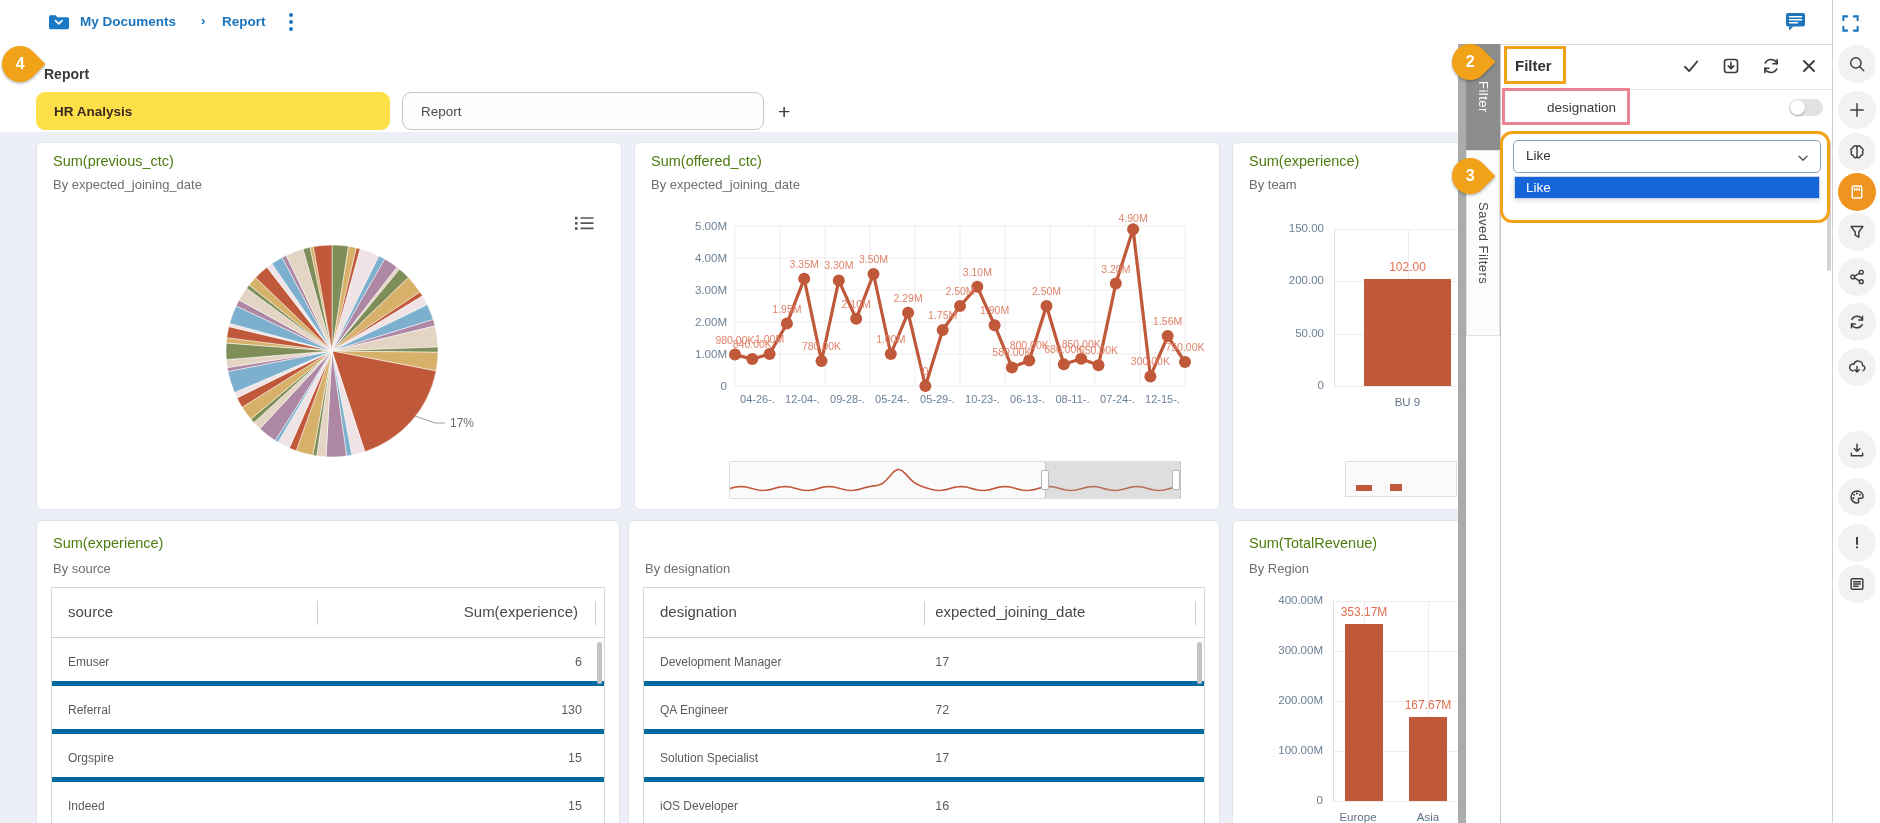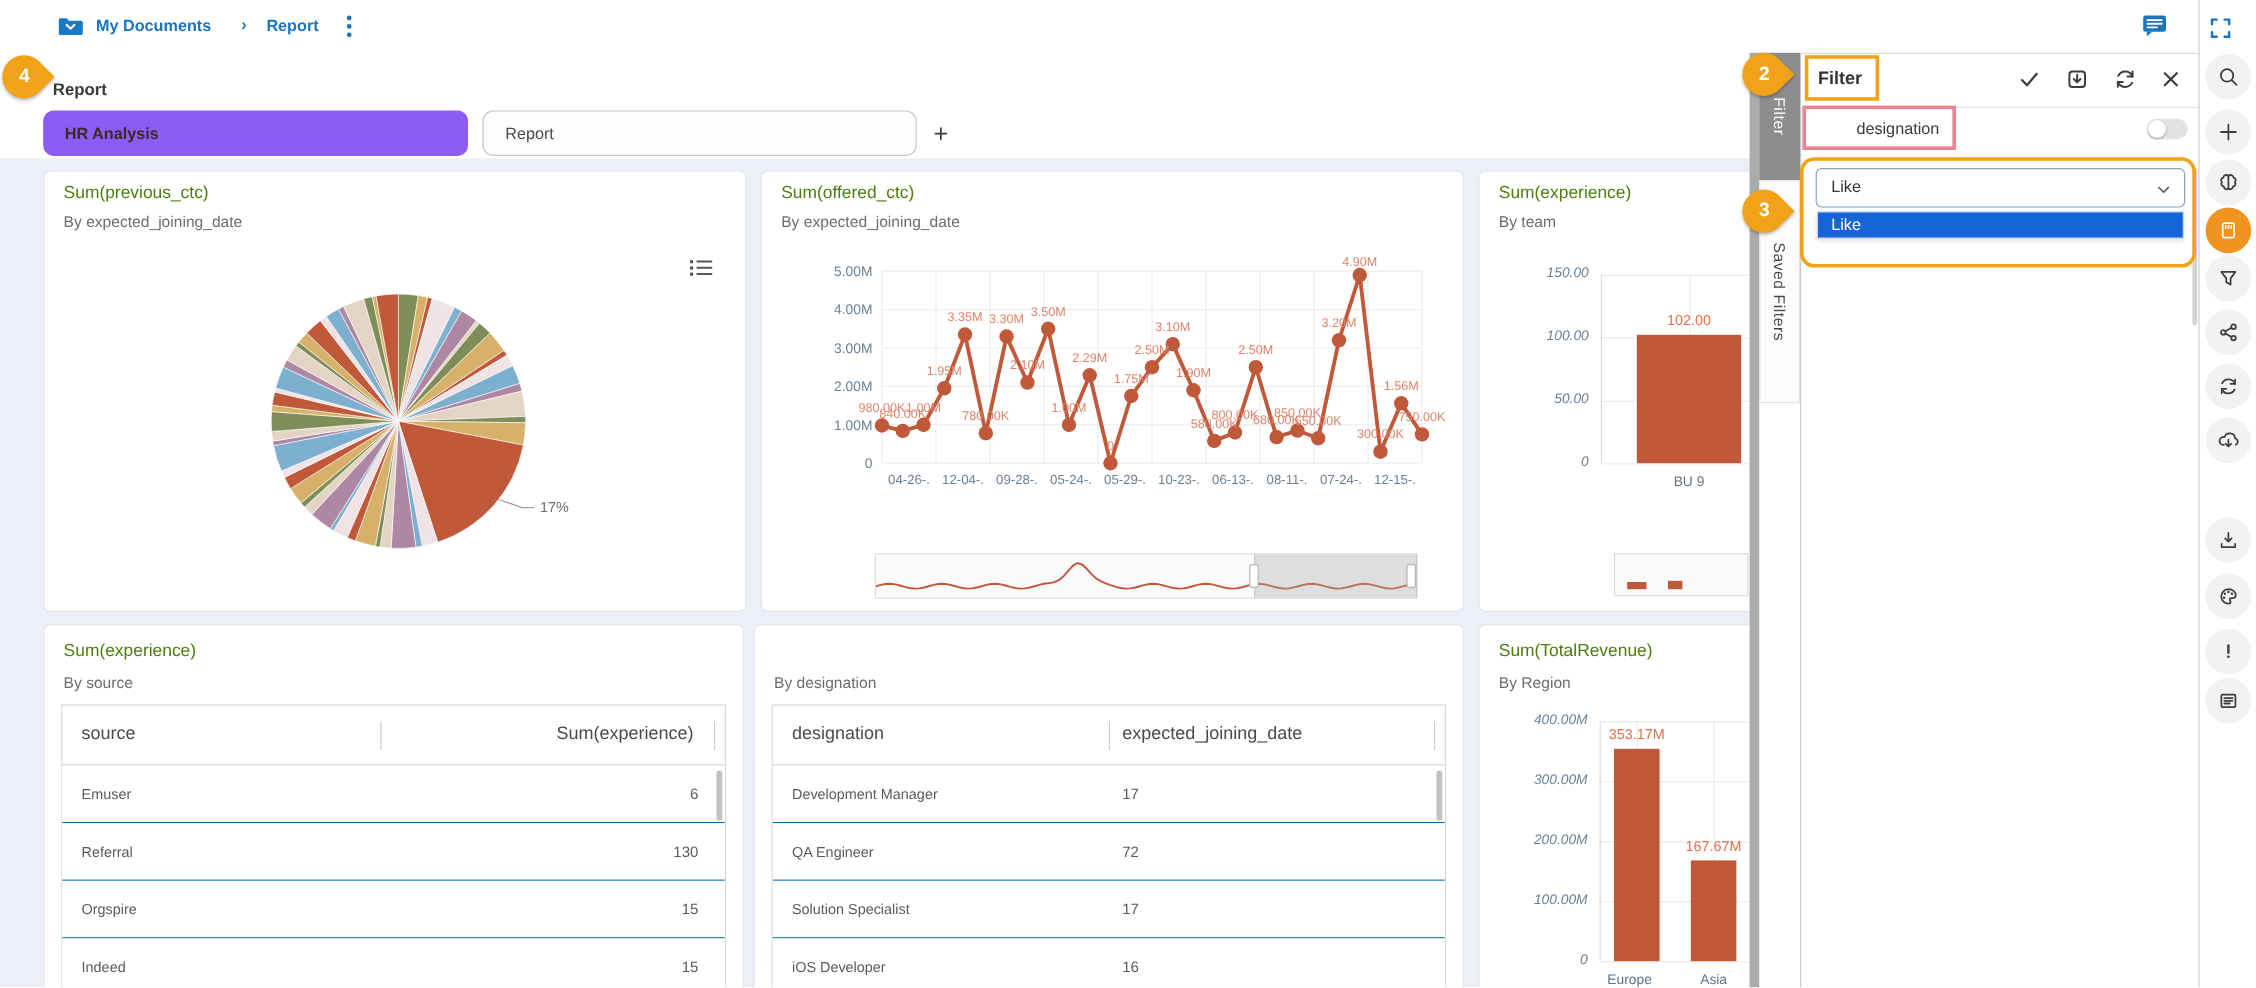--- a/index.html
+++ b/index.html
@@ -3,44 +3,44 @@
 <meta charset="utf-8">
 <style>
 *{margin:0;padding:0;box-sizing:border-box;font-family:"Liberation Sans",sans-serif;}
 html,body{width:1880px;height:823px;overflow:hidden;background:#fff;}
 .app{position:relative;width:1880px;height:823px;background:#fff;overflow:hidden;}
 .abs{position:absolute;}
 .crumb{font-size:13.5px;font-weight:700;color:#1b74bc;cursor:pointer;}
 .crumb-sep{font-size:13.5px;font-weight:700;color:#1b74bc;}
 .page-title{font-size:14px;font-weight:700;color:#3b3b3b;}
 .tab{position:absolute;height:38px;border-radius:9px;display:flex;align-items:center;padding-left:18px;font-size:13.5px;cursor:pointer;}
-.tab.active{background:#8b5cf6;color:#3a2b22;font-weight:700;}
+.tab.active{background:#fde047;color:#3a2b22;font-weight:700;}
 .tab.plain{background:#fdfdfd;border:1px solid #c6c6c6;color:#4a4a4a;}
 .add-tab{position:absolute;font-size:21px;color:#3c3c3c;cursor:pointer;line-height:1;}
 .dashboard{position:absolute;left:0;top:132px;width:1458px;height:691px;background:#edeff6;overflow:hidden;}
 .card{position:absolute;background:#fff;border:1px solid #e3e4ea;border-radius:6px;}
 .card-title{position:absolute;left:16px;top:10px;font-size:14.5px;color:#4d7c0f;font-weight:500;}
 .card-subtitle{position:absolute;left:16px;top:34px;font-size:13px;color:#6e6e6e;}
-.tick-label{position:absolute;width:60px;text-align:right;font-size:11.5px;color:#6b7f96;font-style:italic;}
+.tick-label{position:absolute;width:60px;text-align:right;font-size:11.5px;color:#6b7f96;}
 .gridline-h{position:absolute;height:1px;background:#ececec;}
 .gridline-v{position:absolute;width:1px;background:#ececec;}
 .axis-v{position:absolute;width:1px;background:#dcdcdc;}
 .bar{position:absolute;background:#c0583a;}
 .bar-label{position:absolute;width:120px;text-align:center;font-size:12px;color:#e2704f;}
 .cat-label{position:absolute;width:120px;text-align:center;font-size:11.5px;color:#5f7287;}
 .selector{position:absolute;background:#fafafa;border:1px solid #ddd;}
 .sel-shade{position:absolute;top:0;bottom:0;background:rgba(165,165,165,.32);border-left:1px solid #c8c8c8;border-right:1px solid #c8c8c8;}
 .sel-handle{position:absolute;width:8px;height:20px;top:8px;background:#fff;border:1px solid #b5b5b5;border-radius:2px;}
 .mini-bar{position:absolute;background:#c0583a;}
 .table{position:absolute;left:14px;right:14px;top:60px;height:330px;border:1px solid #d8d8d8;background:#fff;}
 .thead{position:relative;height:50px;border-bottom:1px solid #cfcfcf;}
 .th{position:absolute;top:15px;font-size:15px;color:#4a4a4a;}
 .col-div{position:absolute;top:13px;width:1px;height:24px;background:#c3d0de;}
 .tbody{position:relative;}
-.trow{position:relative;height:48px;border-bottom:1px solid #0369a1;background:#fff;}
+.trow{position:relative;height:48px;border-bottom:5px solid #0369a1;background:#fff;}
 .td1{position:absolute;left:16px;top:17px;font-size:12px;color:#5a5a5a;}
 .td2{position:absolute;top:17px;font-size:12.5px;color:#5a5a5a;}
 .t1 .td2{right:22px;text-align:right;}
 .t2 .td2{left:52%;}
 .t2 .th2{left:52%;}
 .scroll-thumb{position:absolute;right:2px;top:54px;width:5px;height:42px;background:#c3c3c3;border-radius:3px;}
 .strip-tab{position:absolute;left:1466px;width:34px;display:flex;align-items:center;justify-content:center;cursor:pointer;}
 .strip-tab span{writing-mode:vertical-rl;font-size:13px;letter-spacing:.5px;}
 .dash-scroll{position:absolute;left:1458px;top:44px;width:8px;height:779px;background:#ababab;}
 .panel{position:absolute;left:1500px;top:44px;width:332px;height:779px;background:#fff;border-left:1px solid #c9c9c9;border-top:1px solid #d9d9d9;}
@@ -283,21 +283,21 @@
         <div class="sel-handle" style="left:442px;"></div>
       </div>
     </div>
 
     <div class="card" style="left:1232px;top:10px;width:560px;height:368px;">
       <div class="card-title">Sum(experience)</div>
       <div class="card-subtitle">By team</div>
       <div id="team-bar" style="position:absolute;inset:0;">
           <div class="tick-label" style="left:31px;top:79px;">150.00</div>
           <div class="gridline-h" style="left:101px;top:86px;width:430px;"></div>
-          <div class="tick-label" style="left:31px;top:131.33333333333334px;">100.00</div>
+          <div class="tick-label" style="left:31px;top:131.33333333333334px;">200.00</div>
           <div class="gridline-h" style="left:101px;top:138.33333333333334px;width:430px;"></div>
           <div class="tick-label" style="left:31px;top:183.66666666666669px;">50.00</div>
           <div class="gridline-h" style="left:101px;top:190.66666666666669px;width:430px;"></div>
           <div class="tick-label" style="left:31px;top:236px;">0</div>
           <div class="gridline-h" style="left:101px;top:243px;width:430px;"></div>
           <div class="axis-v" style="left:101px;top:86px;height:157px;"></div>
           <div class="gridline-v" style="left:174.5px;top:86px;height:157px;"></div>
           <div class="bar" style="left:131px;top:136.24px;width:87px;height:106.75999999999999px;"></div>
           <div class="bar-label" style="left:114.5px;top:117.24000000000001px;">102.00</div>
           <div class="cat-label" style="left:114.5px;top:253px;">BU 9</div>

